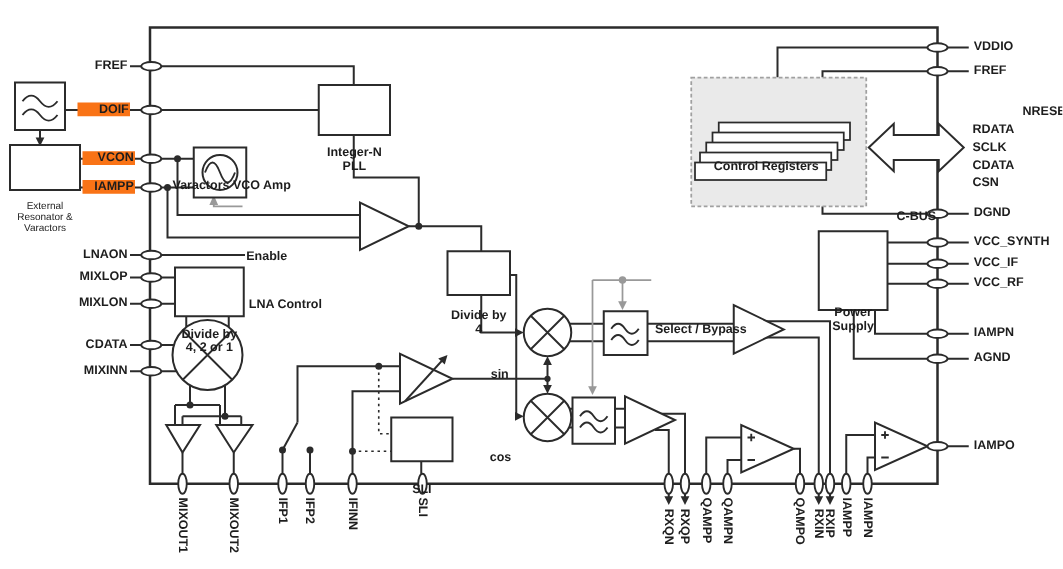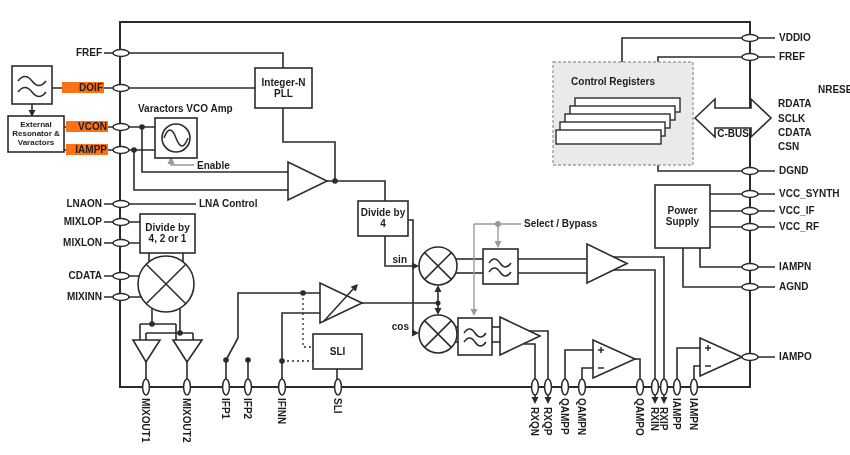--- a/index.html
+++ b/index.html
@@ -1,26 +1,26 @@
 <!DOCTYPE html>
 <html><head>
 <meta charset="utf-8">
 <style>
   html,body{margin:0;padding:0;background:#ffffff;}
   #stage{position:relative;width:850px;height:455px;background:#ffffff;overflow:hidden;
          font-family:"Liberation Sans",sans-serif;}
   #stage svg{position:absolute;left:0;top:0;}
   .lbl{position:absolute;font:700 10px "Liberation Sans",sans-serif;color:#1d1d1d;
        white-space:pre-line;line-height:11px;}
-  .blk{font-weight:600;}
+  .blk{font-weight:600;margin-top:40px;}
   .ctr{text-align:center;}
   .rt{text-align:right;}
   .bgw{background:#f97316;padding:0 1px;}
   .vert{transform:rotate(90deg);transform-origin:0 0;white-space:nowrap;line-height:11px;}
-  .sm{font-size:8px;line-height:9px;font-weight:700;}
+  .sm{font-size:8px;line-height:9px;font-weight:400;}
 </style>
 </head>
 <body>
 
 <div id="stage">
 
 <svg width="850" height="455" viewBox="0 0 850 455">
 
   <rect x="120" y="22" width="630" height="365" fill="none" stroke="#2b2b2b" stroke-width="2"></rect>
 
@@ -282,21 +282,21 @@
 Resonator &amp;
 Varactors</span>
 <span class="lbl blk" style="left:138px;top:103px">Varactors VCO Amp</span>
 <span class="lbl blk ctr" style="left:255px;top:77px;width:57px">Integer-N
 PLL</span>
 <span class="lbl blk ctr" style="left:140px;top:222px;width:55px">Divide by
 4, 2 or 1</span>
 <span class="lbl blk ctr" style="left:358px;top:207px;width:50px">Divide by
 4</span>
 <span class="lbl blk ctr" style="left:313px;top:346px;width:49px">SLI</span>
-<span class="lbl blk ctr" style="left:553px;top:76px;width:120px">Control Registers</span>
+<span class="lbl blk ctr" style="left:553px;top:88px;width:120px">Control Registers</span>
 <span class="lbl blk ctr" style="left:655px;top:205px;width:55px">Power
 Supply</span>
 <span class="lbl blk ctr" style="left:703px;top:128px;width:60px">C-BUS</span>
 
 <span class="lbl blk" style="left:197px;top:160px">Enable</span>
 <span class="lbl blk" style="left:199px;top:198px">LNA Control</span>
 <span class="lbl blk rt" style="left:389px;top:254px;width:18px">sin</span>
 <span class="lbl blk rt" style="left:391px;top:321px;width:18px">cos</span>
 <span class="lbl blk" style="left:524px;top:218px">Select / Bypass</span>
 

